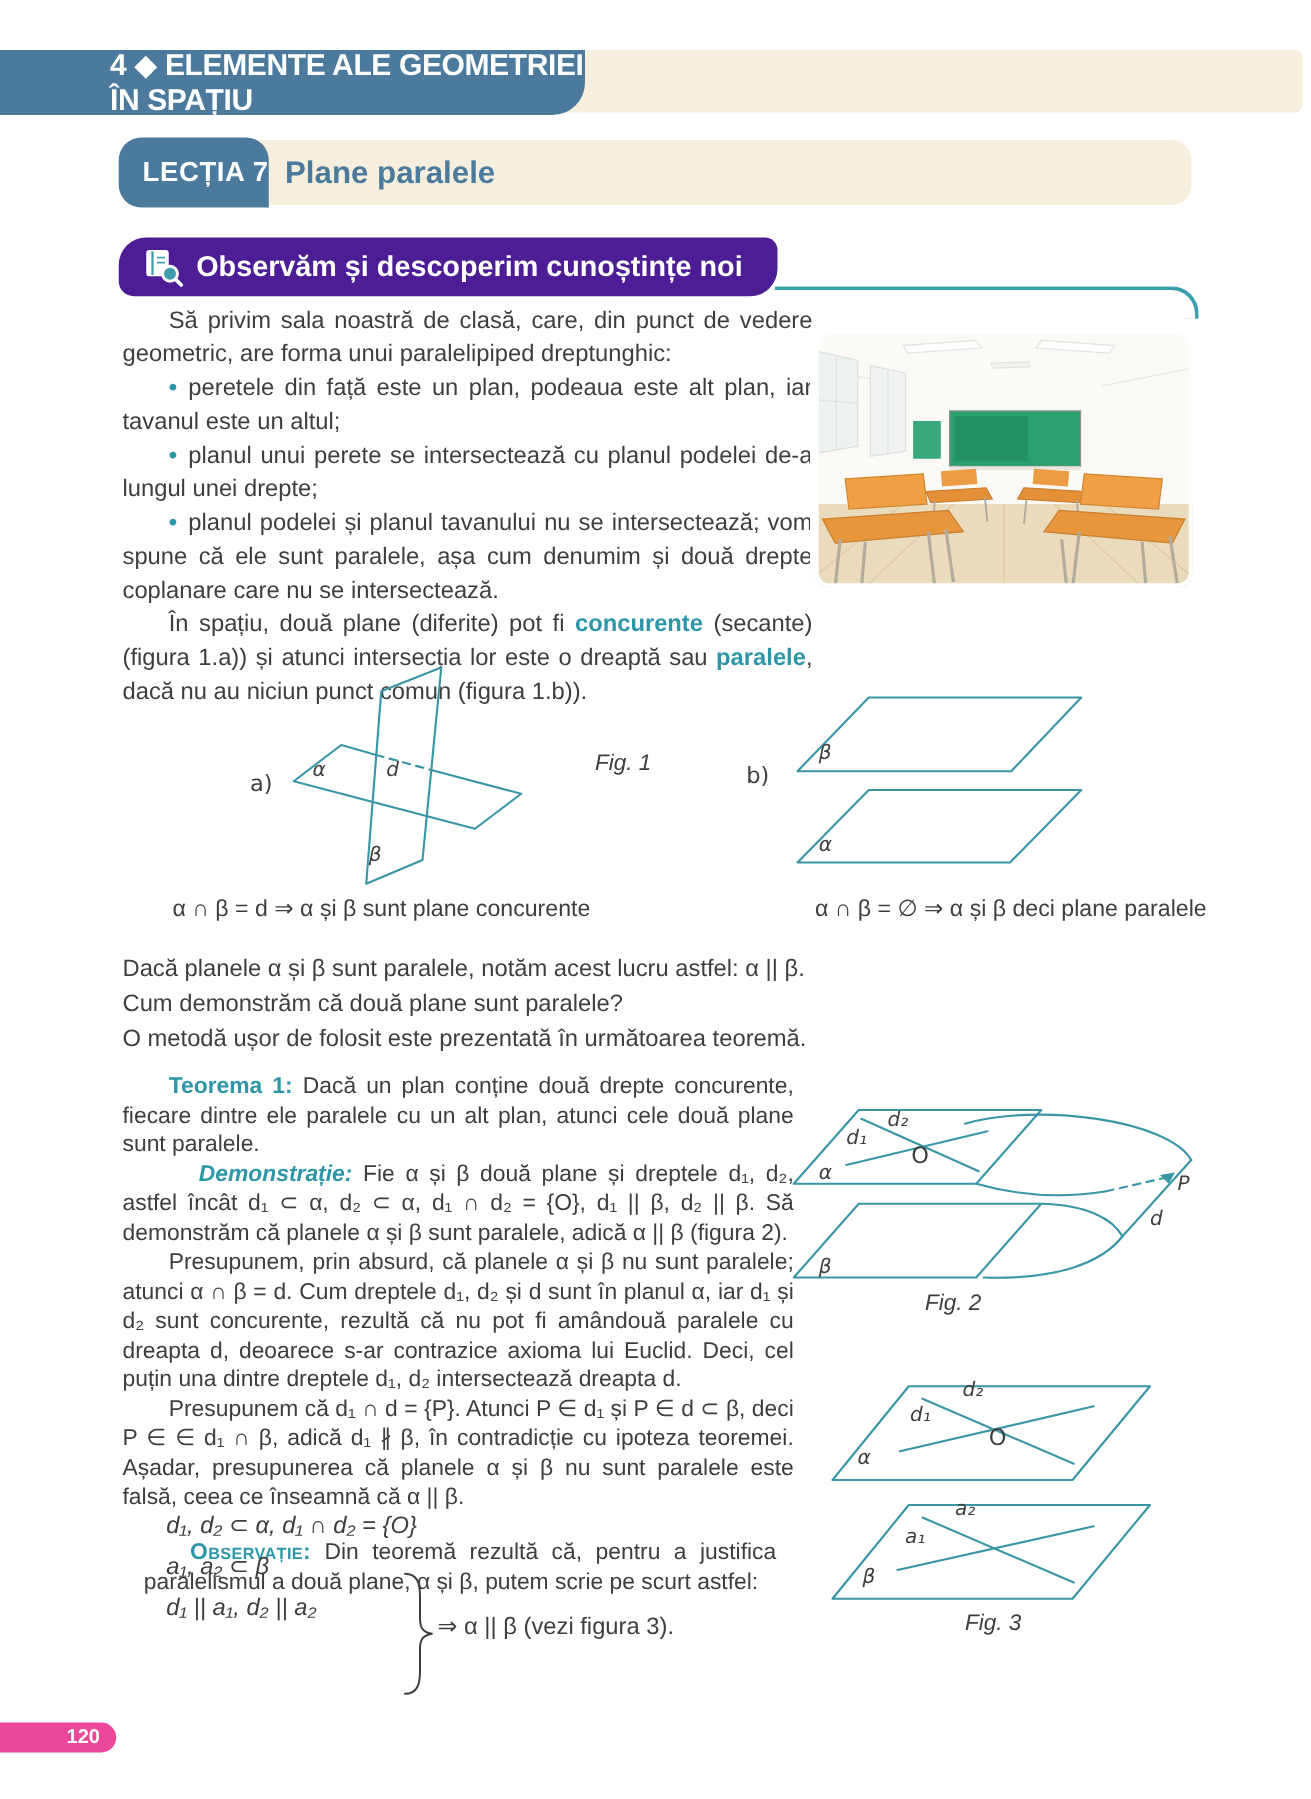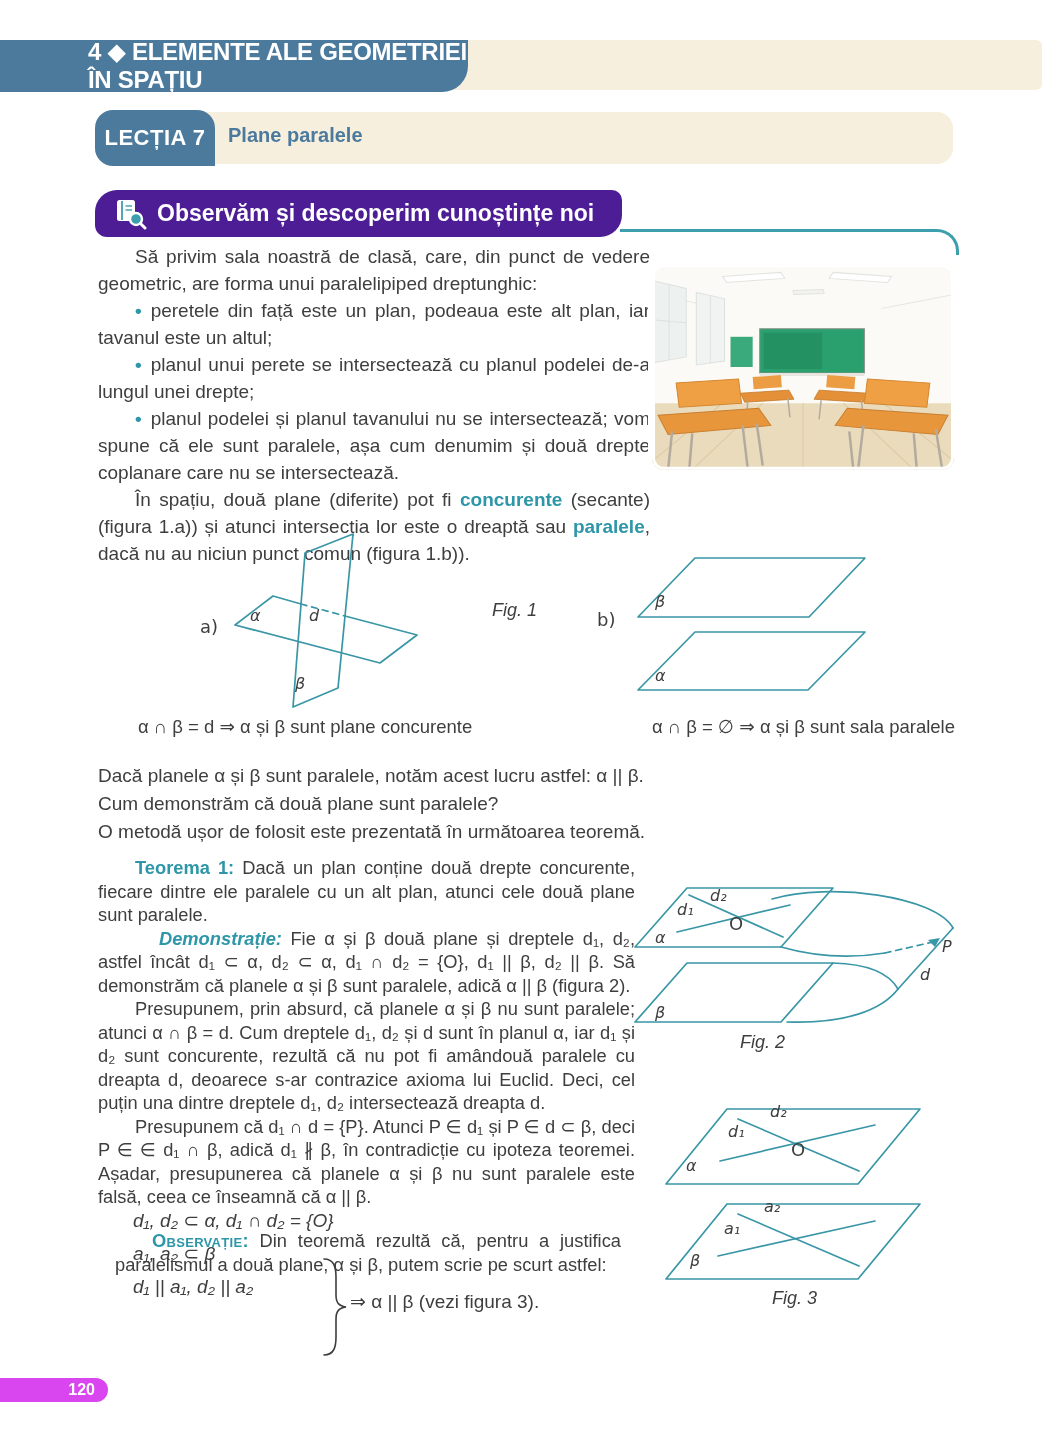--- a/index.html
+++ b/index.html
@@ -7,23 +7,23 @@
         font-family:"Liberation Sans","DejaVu Sans",sans-serif;color:#3e3e3e;}
 
   
   .cream-band{position:absolute;left:210px;top:40px;width:832px;height:50px;background:#f6efde;border-radius:0 6px 6px 0;}
   .chapter-banner{position:absolute;left:0;top:40px;width:468px;height:52px;background:#4b7a9d;
                   border-radius:0 0 26px 0;display:flex;align-items:center;}
   .chapter-banner span{margin-left:88px;color:#ffffff;font-weight:bold;font-size:24px;letter-spacing:-0.3px;}
 
   
   .lesson-bar{position:absolute;left:95px;top:112px;width:858px;height:52px;background:#f6efde;border-radius:16px;}
-  .lesson-title{position:absolute;left:228px;top:124px;font-size:20px;font-weight:bold;color:#4b7a9d;}
+  .lesson-title{position:absolute;left:228px;top:124px;font-size:25px;font-weight:bold;color:#4b7a9d;}
   .lesson-badge{position:absolute;left:95px;top:110px;width:120px;height:56px;background:#4b7a9d;
-                border-radius:18px 18px 0 18px;display:flex;align-items:center;justify-content:center;}
+                border-radius:18px 18px 0 18px;display:flex;align-items:center;justify-content:flex-end;}
   .lesson-badge span{color:#fff;font-weight:bold;font-size:22px;letter-spacing:0.5px;}
 
   
   .section-banner{position:absolute;left:95px;top:190px;width:527px;height:47px;background:#4c1d95;
                   border-radius:22px 10px 22px 12px;display:flex;align-items:center;}
   .section-banner .icon{margin-left:18px;width:36px;height:32px;flex:0 0 auto;}
   .section-banner span.t{margin-left:8px;color:#ffffff;font-weight:bold;font-size:23px;}
   .section-tail{position:absolute;left:620px;top:229px;width:336px;height:23px;
                 border-top:3px solid #3d9fad;border-right:3px solid #3d9fad;border-top-right-radius:22px;}
 
@@ -56,21 +56,21 @@
 
   
   svg.fig{position:absolute;overflow:visible;}
   .fig path,.fig line{fill:none;stroke:#3996a6;stroke-width:1.7;stroke-linejoin:round;stroke-linecap:round;}
   .fig path.dash{stroke-dasharray:6 5;}
   .fig text{fill:#3e3e3e;font-size:16px;font-style:italic;font-family:"DejaVu Sans",sans-serif;}
   .fig text.up{font-style:normal;font-size:18px;}
   .fig polygon.arrow{fill:#3996a6;stroke:none;}
 
   
-  .page-pill{position:absolute;left:0;top:1378px;width:108px;height:24px;background:#d946ef;
+  .page-pill{position:absolute;left:0;top:1378px;width:93px;height:24px;background:#ec4899;
              border-radius:0 12px 12px 0;display:flex;align-items:center;justify-content:flex-end;}
   .page-pill span{color:#fff;font-weight:bold;font-size:16px;margin-right:13px;}
 </style>
 </head>
 <body>
 
 <div class="page">
 
   <div class="cream-band"></div>
   <div class="chapter-banner">
@@ -163,32 +163,32 @@
 
   <svg class="fig" style="left:195px;top:528px" width="260" height="190" viewBox="0 0 260 190">
     <path d="M106,76 L78,68 L40,97 L185,135 L222,107 L150,88"></path>
     <path class="dash" d="M106,76 L150,88"></path>
     <path d="M110,25 L158,6 L143,160 L98,179 Z"></path>
     <text class="up" x="5" y="105">a)</text>
     <text x="55" y="93">α</text>
     <text x="114" y="93">d</text>
     <text x="100" y="161">β</text>
   </svg>
-  <div class="fig-label" style="left:492px;top:600px">Fig. 1</div>
+  <div class="fig-label" style="left:476px;top:600px">Fig. 1</div>
 
   <svg class="fig" style="left:595px;top:525px" width="290" height="180" viewBox="0 0 290 180">
     <path d="M43,92 L100,33 L270,33 L214,92 Z"></path>
     <path d="M43,165 L100,107 L270,107 L213,165 Z"></path>
     <text class="up" x="2" y="101">b)</text>
     <text x="60" y="82">β</text>
     <text x="60" y="156">α</text>
   </svg>
 
   <div class="caption" style="left:138px;top:716px">α ∩ β = d ⇒ α și β sunt plane concurente</div>
-  <div class="caption" style="left:652px;top:716px">α ∩ β = ∅ ⇒ α și β sunt sala paralele</div>
+  <div class="caption" style="left:652px;top:716px">α ∩ β = ∅ ⇒ α și β deci plane paralele</div>
 
   <div class="notation">
     <p>Dacă planele α și β sunt paralele, notăm acest lucru astfel: α || β.</p>
     <p>Cum demonstrăm că două plane sunt paralele?</p>
     <p>O metodă ușor de folosit este prezentată în următoarea teoremă.</p>
   </div>
 
   <div class="proof">
     <p><span class="seg-accent">Teorema 1:</span><span> Dacă un plan conține două drepte concurente, fiecare dintre ele paralele cu un alt plan, atunci cele două plane sunt paralele.</span></p>
     <p><span class="seg-accent-italic">Demonstrație:</span><span> Fie α și β două plane și dreptele d₁, d₂, astfel încât d₁ ⊂ α, d₂ ⊂ α, d₁ ∩ d₂ = {O}, d₁ || β, d₂ || β. Să demonstrăm că planele α și β sunt paralele, adică α || β (figura 2).</span></p>

